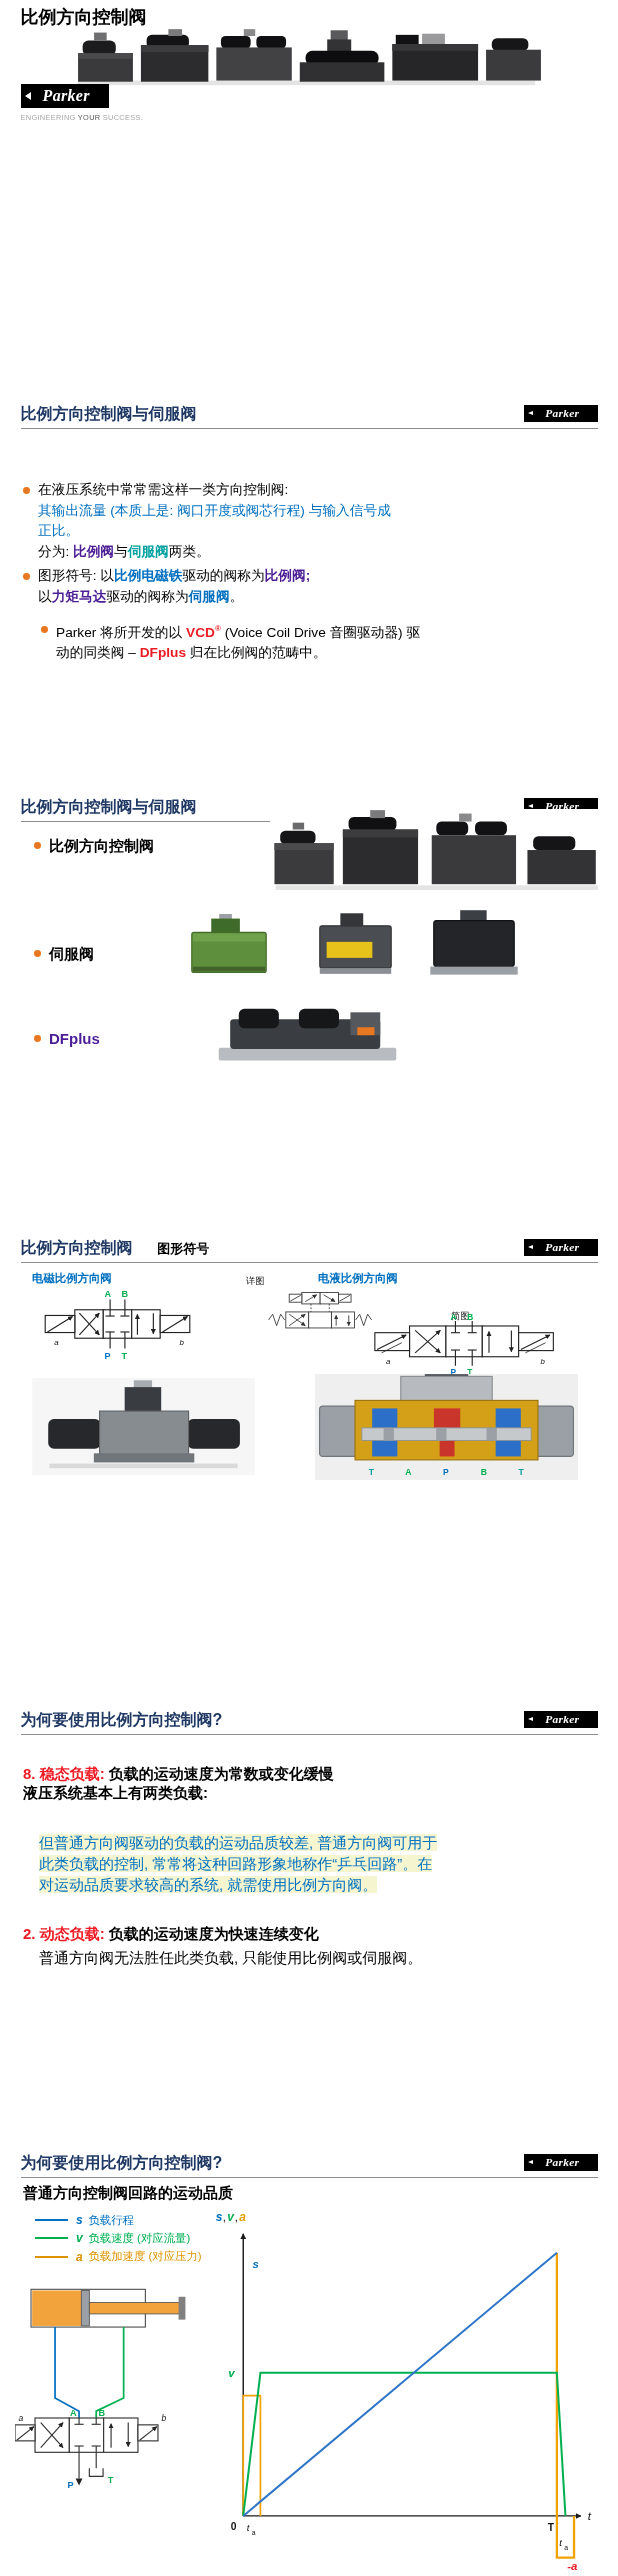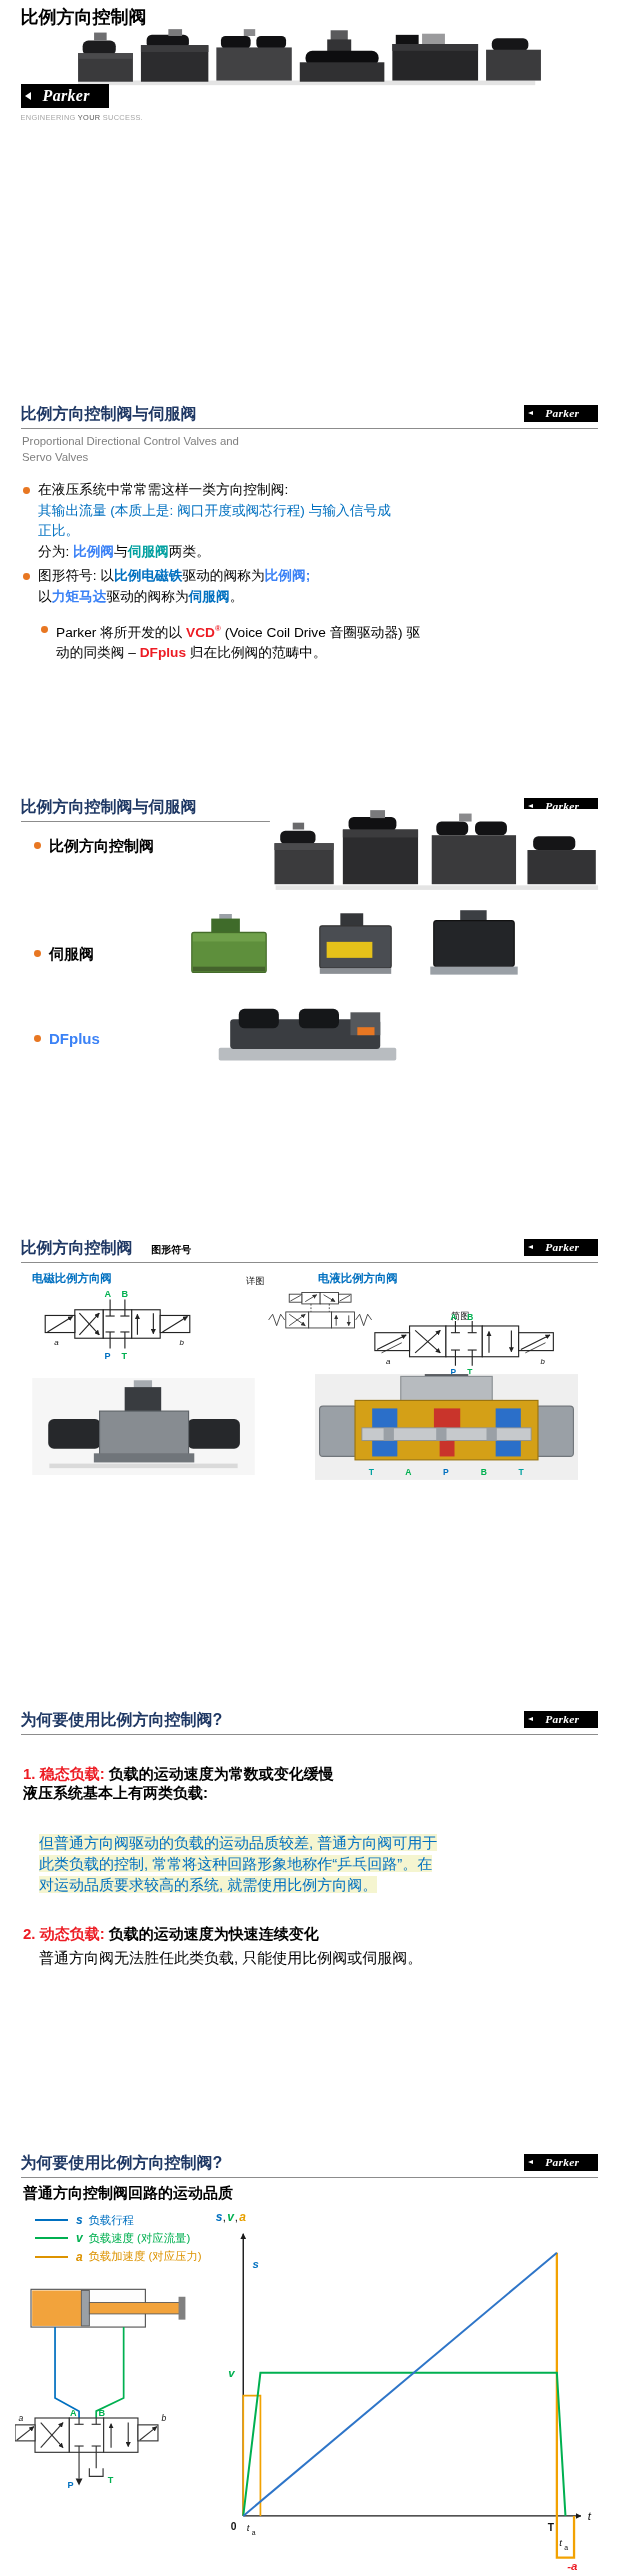--- a/index.html
+++ b/index.html
@@ -1,29 +1,29 @@
 <!DOCTYPE html>
 <html style="font-size:9.2px"><head>
 <meta charset="utf-8">
 <style>
   html,body{margin:0;padding:0;background:#fff;}
   #page{position:relative;width:618px;height:2576px;background:#fff;color:#000;
         font-family:"Liberation Sans","DejaVu Sans",sans-serif;overflow:hidden;}
   .abs{position:absolute;}
   .b{font-weight:bold;}
   .c-blue{color:#0070C0;}
-  .c-orange{color:#3b82f6;text-align:center;}
+  .c-orange{color:#4c1d95;text-align:center;}
   .c-green{color:#00B050;}
   .c-teal{color:#00A0A0;}
   .c-red{color:#ED1C24;}
   .c-amber{color:#DD9300;}
 
   .slide-header{position:absolute;left:20.6px;width:577px;height:26px;border-bottom:0.9px solid #8C8C8C;}
   .slide-heading{font-size:16px;font-weight:bold;color:#1F3864;line-height:24px;}
-  .slide-heading-2{font-size:10px;font-weight:bold;color:#000;margin-left:16px;}
+  .slide-heading-2{font-size:13px;font-weight:bold;color:#000;margin-left:22px;}
 
   .parker-badge{position:absolute;background:#000;display:flex;align-items:center;}
   .parker-badge .arrow{width:0;height:0;border-top:2.9px solid transparent;border-bottom:2.9px solid transparent;
                        border-right:5.2px solid #fff;margin-left:4px;}
   .parker-badge .ptext{color:#fff;font-family:"Liberation Serif","DejaVu Serif",serif;font-style:italic;
                        font-weight:bold;letter-spacing:0.3px;margin:16px auto;padding-right:5.7px;}
   .badge-sm{right:0;top:2.9px;width:74px;height:17px;}
   .badge-sm .ptext{font-size:11.4px;}
   .badge-lg{left:20.6px;top:84px;width:88px;height:24px;}
   .badge-lg .arrow{border-top-width:4px;border-bottom-width:4px;border-right-width:6.9px;}
@@ -111,24 +111,20 @@
   <div class="tagline">
     <span>ENGINEERING </span><span class="mid">YOUR</span><span> SUCCESS.</span>
   </div>
 
   <div class="slide-header" style="top:402px">
     <span class="slide-heading">比例方向控制阀与伺服阀</span>
     <div class="parker-badge badge-sm">
       <span class="arrow"></span>
       <span class="ptext">Parker</span>
     </div>
-  </div>
-  <div class="subtitle" style="top:434px">
-    <span>Proportional Directional Control Valves and</span><br>
-    <span>Servo Valves</span>
   </div>
 
   <div class="bullet" style="left:22px;top:480px;width:366px">
     <span class="dot"></span>
     <span>在液压系统中常常需这样一类方向控制阀:</span><br>
     <span class="c-blue">其输出流量 (本质上是: 阀口开度或阀芯行程) 与输入信号成正比。</span><br>
     <span>分为: </span><span class="c-orange b">比例阀</span><span>与</span><span class="c-teal b">伺服阀</span><span>两类。</span>
   </div>
 
   <div class="bullet" style="left:22px;top:566px;width:366px">
@@ -375,21 +371,21 @@
     <span class="slide-heading">为何要使用比例方向控制阀?</span>
     <div class="parker-badge badge-sm">
       <span class="arrow"></span>
       <span class="ptext">Parker</span>
     </div>
   </div>
 
   <div class="s5-intro" style="top:1740px">液压系统基本上有两类负载:</div>
 
   <div class="s5-item" style="top:1765px">
-    <span class="c-red">1. 稳态负载:</span><span> 负载的运动速度为常数或变化缓慢</span>
+    <span class="c-red">8. 稳态负载:</span><span> 负载的运动速度为常数或变化缓慢</span>
   </div>
   <div class="s5-para c-blue" style="top:1832px">
     <span class="hl">但普通方向阀驱动的负载的运动品质较差, 普通方向阀可用于此类负载的控制, 常常将这种回路形象地称作“乒乓回路”。在对运动品质要求较高的系统, 就需使用比例方向阀。</span>
   </div>
 
   <div class="s5-item" style="top:1925px">
     <span class="c-red">2. 动态负载:</span><span> 负载的运动速度为快速连续变化</span>
   </div>
   <div class="s5-para" style="top:1947px">普通方向阀无法胜任此类负载, 只能使用比例阀或伺服阀。</div>
 

